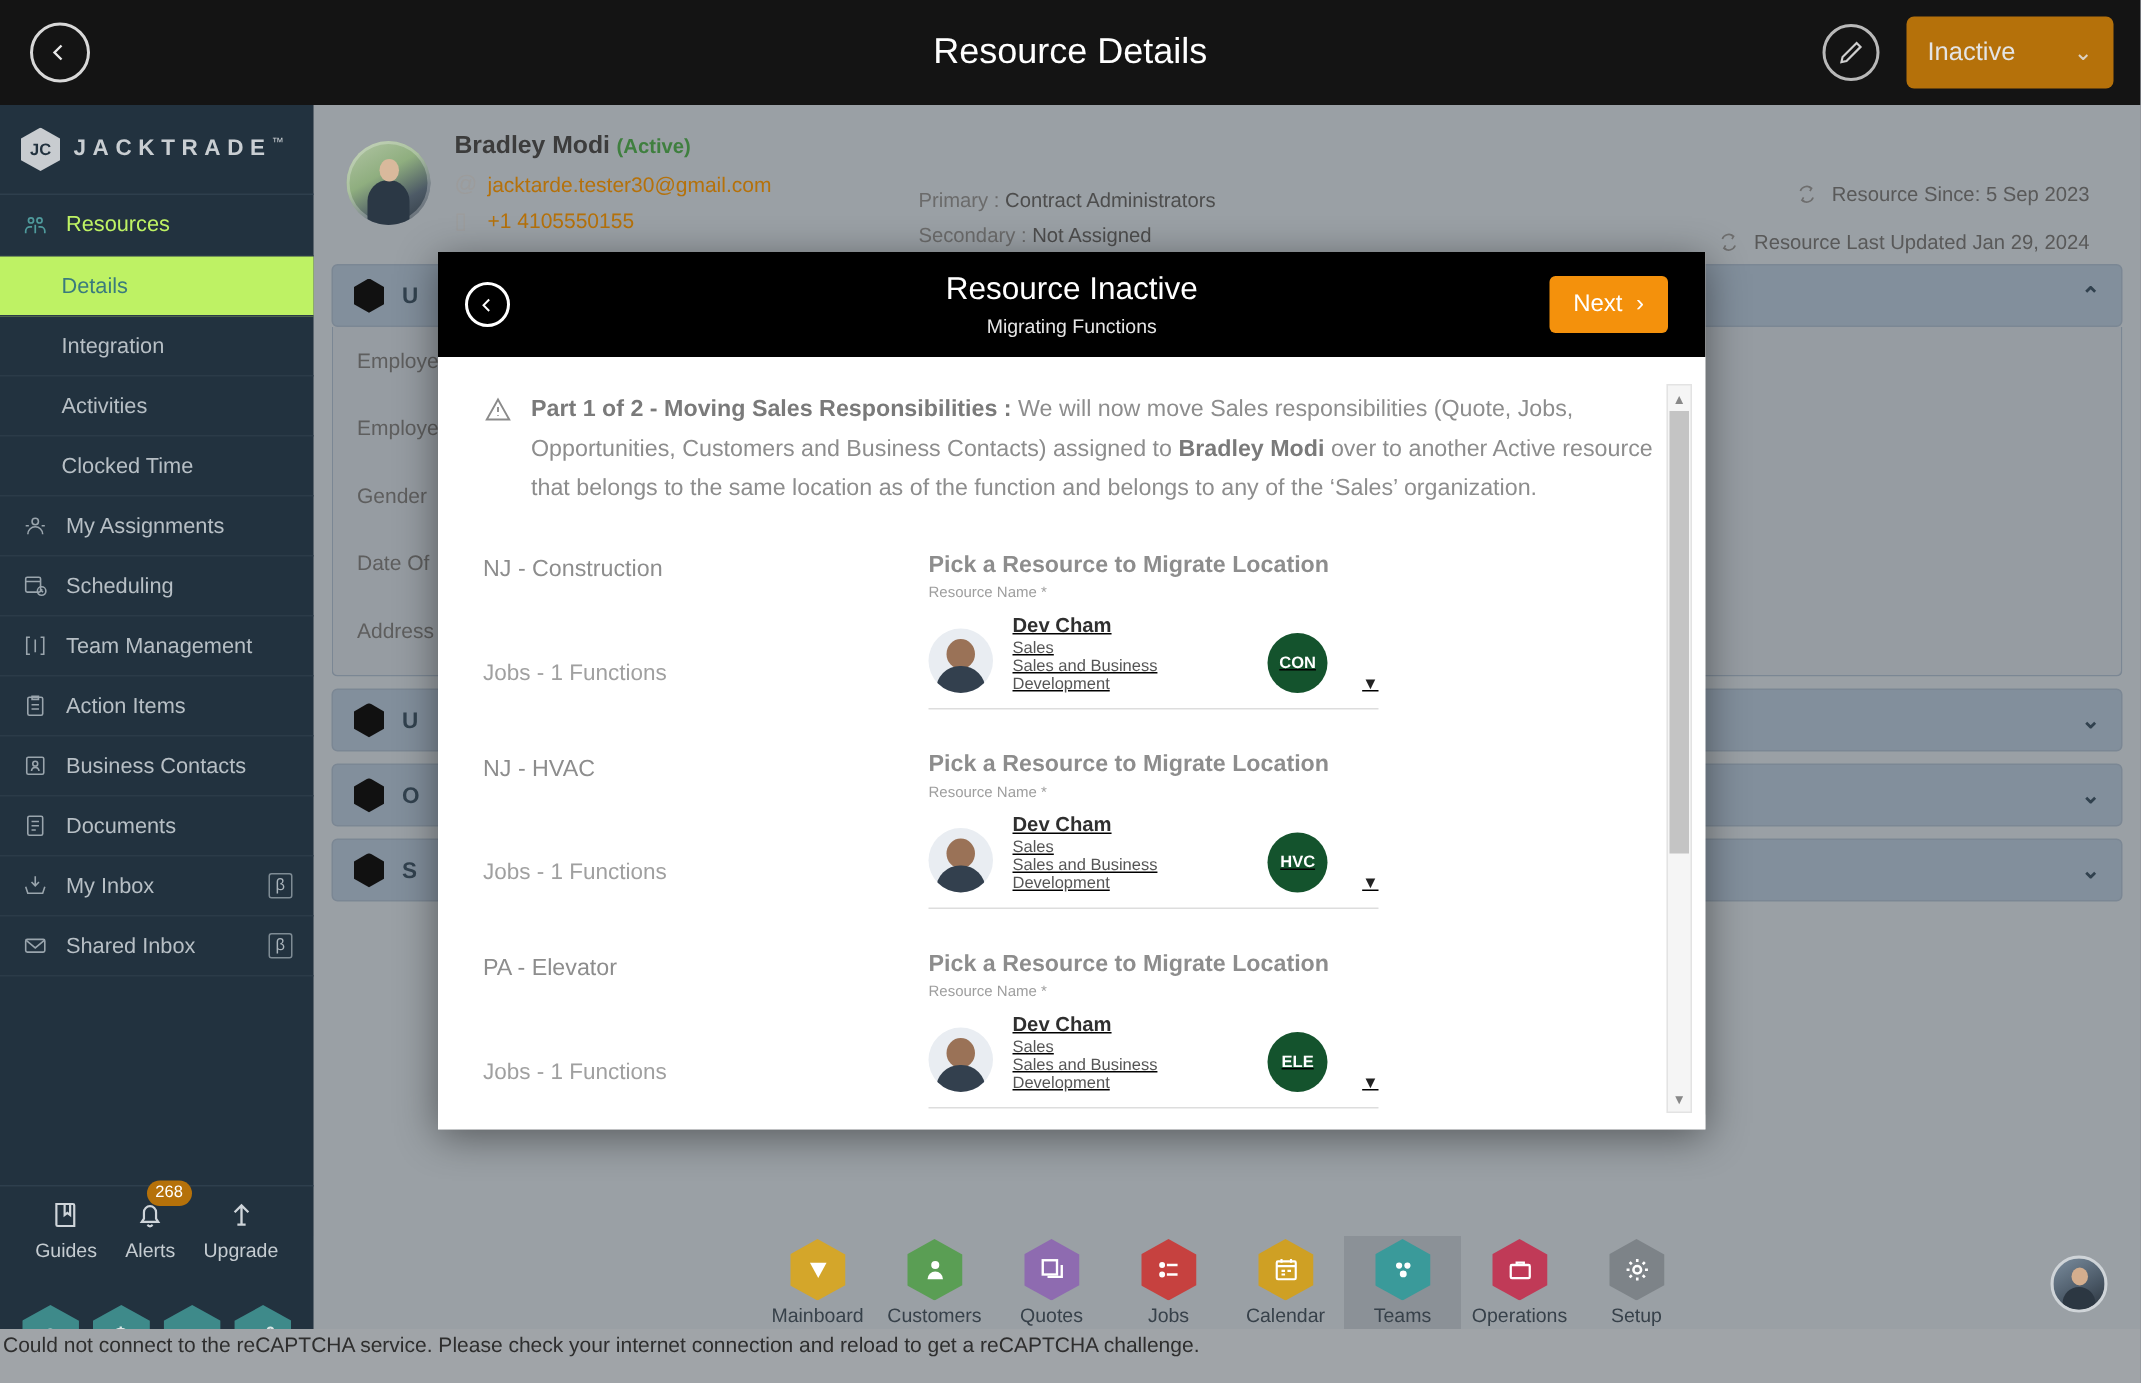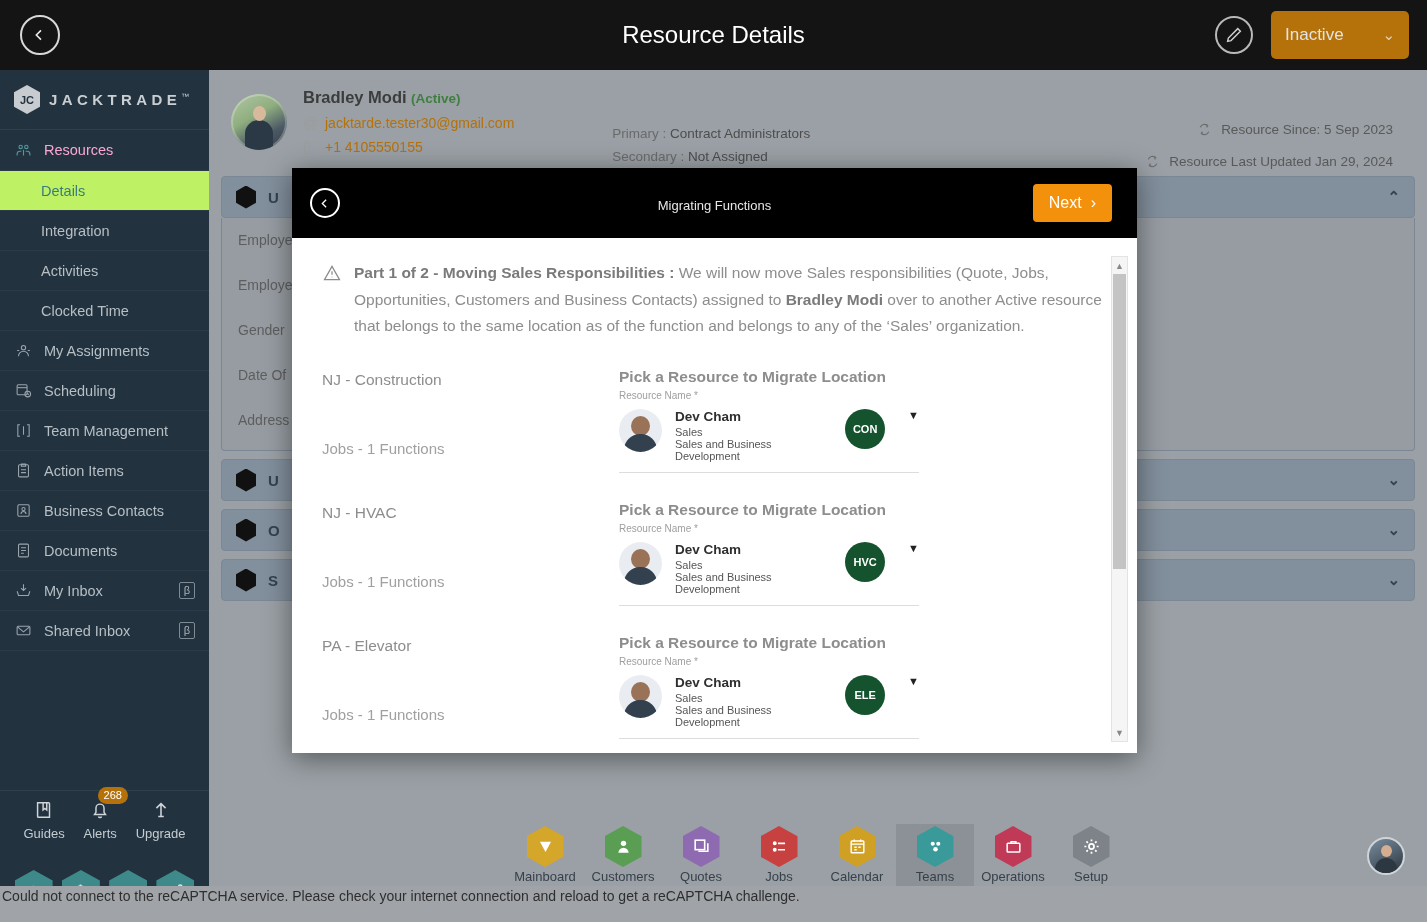--- a/index.html
+++ b/index.html
@@ -61,21 +61,21 @@
   }
   .brand-text {
     color: #c9ced2; font-size: 15px; letter-spacing: 4.4px; font-weight: 600;
   }
   .brand-tm { color: #c9ced2; font-size: 8px; vertical-align: super; }
   .nav-item {
     display: flex; align-items: center; gap: 12px; height: 40px;
     padding-left: 14px; color: #b7bfc5; font-size: 14.5px;
     border-bottom: 1px solid #2b3b48; cursor: pointer; position: relative;
   }
-  .nav-item.section { color: #f9a8d4; height: 41px; }
+  .nav-item.section { color: #bef264; height: 41px; }
   .nav-item.sub { padding-left: 41px; border-bottom: 1px solid #2b3b48; }
   .nav-item.sub.active { background: #bef264; color: #3a7b7d; }
   .nav-ico {
     width: 18px; height: 18px; flex: 0 0 18px; display: flex;
     align-items: center; justify-content: center; color: #9aa5ad;
   }
   .nav-ico svg { width: 17px; height: 17px; }
   .beta {
     margin-left: auto; margin-right: 14px; border: 1px solid #7e8b94;
     color: #a9b3ba; font-size: 11px; padding: 0px 4px; border-radius: 2px;
@@ -231,23 +231,24 @@
   .notice-text b { color: #7a7a7a; }
 
   .mig-row { display: flex; margin-top: 28px; }
   .mig-left { width: 297px; flex: 0 0 297px; padding-top: 3px; }
   .mig-loc { font-size: 15.5px; font-weight: normal; color: #8d8d8d; }
   .mig-jobs { font-size: 15px; color: #a0a0a0; margin-top: 51px; }
   .mig-right { flex: 1; }
   .pick-title { font-size: 15.5px; font-weight: bold; color: #8d8d8d; }
   .pick-label { font-size: 10px; color: #9e9e9e; margin-top: 4px; }
   .pick-select {
-    display: flex; align-items: flex-start; gap: 13px; margin-top: 8px;
+    display: flex; align-items: flex-end; gap: 13px; margin-top: 8px;
     border-bottom: 1px solid #ddd; padding-bottom: 10px; width: 300px;
     cursor: pointer;
+    text-decoration: underline;
   }
   .pick-av {
     width: 43px; height: 43px; border-radius: 50%; flex: 0 0 43px;
     background: #e9edf2; position: relative; overflow: hidden;
   }
   .pick-av::before{
     content:""; position:absolute; left:12px; top:7px; width:19px; height:20px;
     border-radius:50%; background:#9a7257;
   }
   .pick-av::after{
@@ -633,20 +634,21 @@
   </div>
 
   <div class="modal">
     <div class="modal-head">
       <div class="modal-back">
         <svg viewBox="0 0 24 24" fill="none" stroke="currentColor" stroke-width="2.4" style="width:13px;height:13px">
             <polyline points="15 5 8 12 15 19"></polyline>
           </svg>
       </div>
       <div class="modal-titles">
+        <div class="modal-title">Resource Inactive</div>
         <div class="modal-sub">Migrating Functions</div>
       </div>
       <button class="next-btn">
         <span>Next</span>
         <span>›</span>
       </button>
     </div>
 
     <div class="modal-body">
       <div class="notice">

